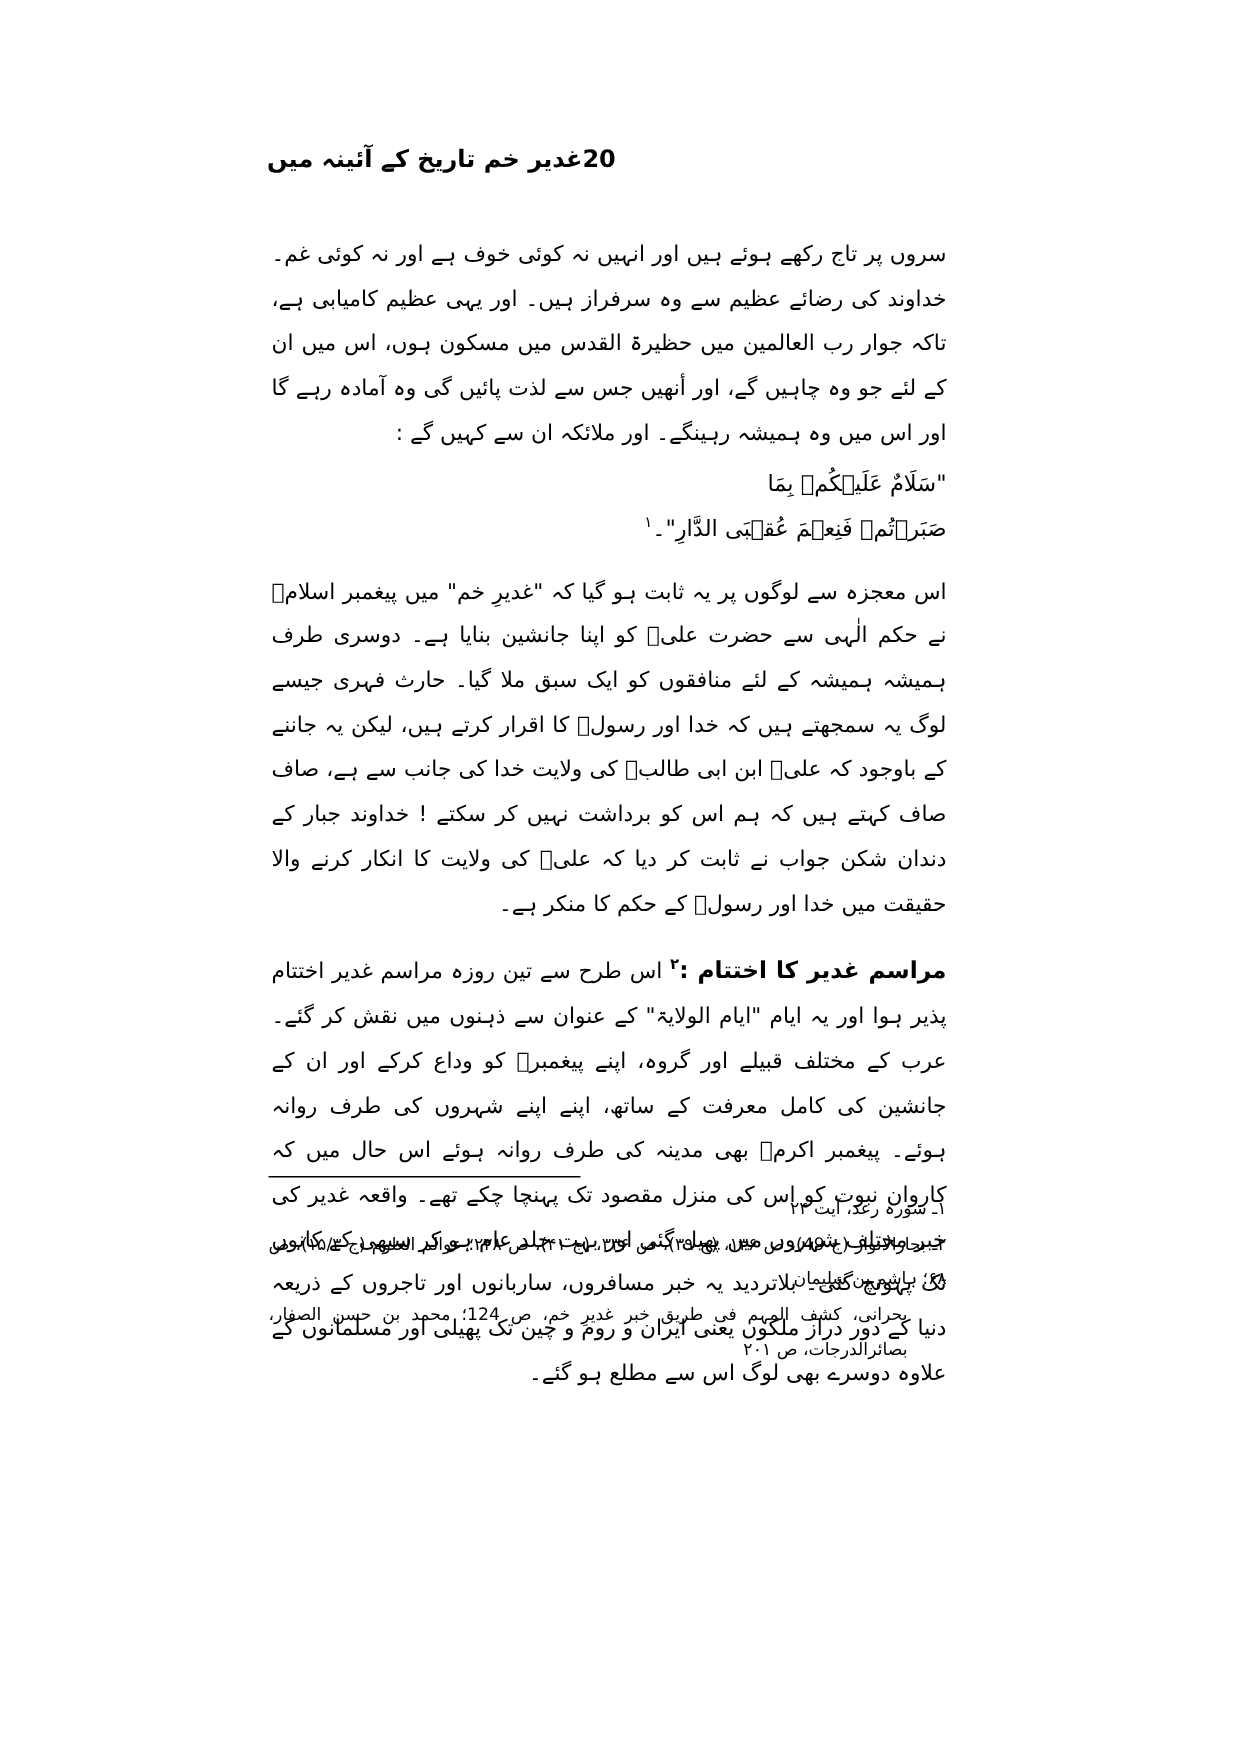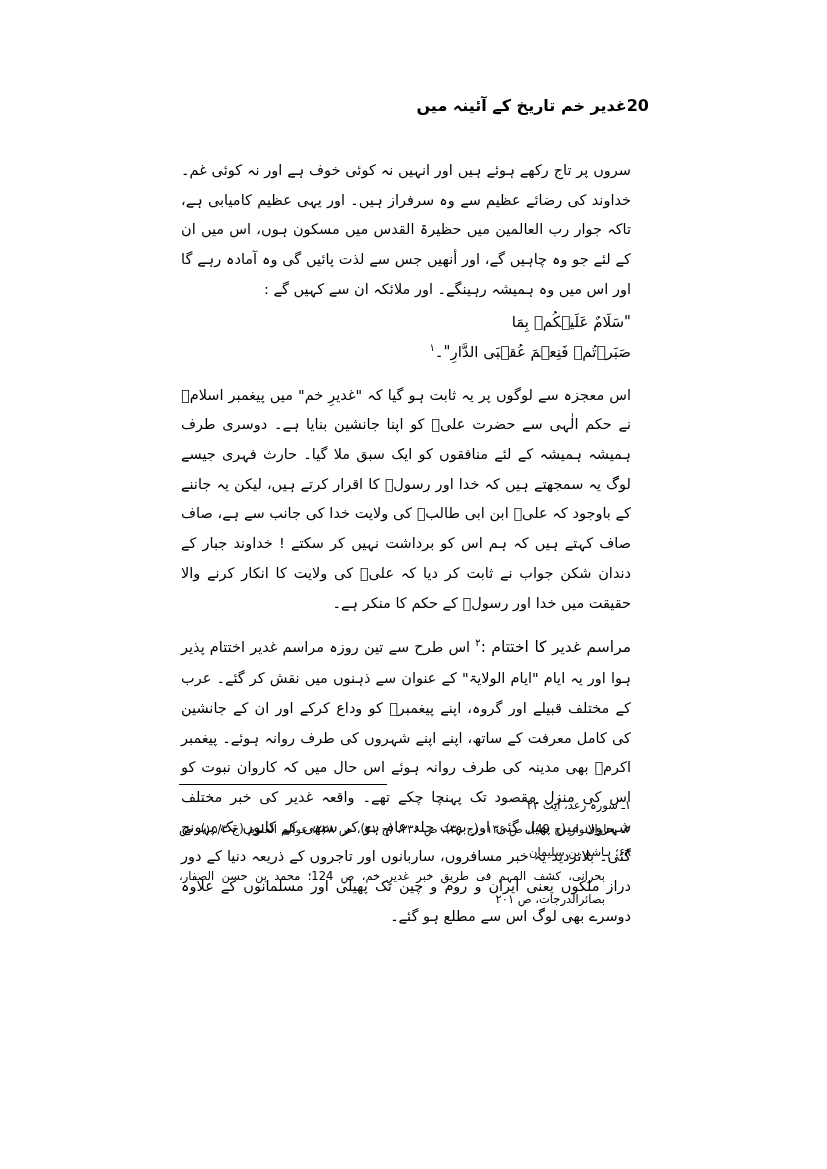--- a/index.html
+++ b/index.html
@@ -26,21 +26,21 @@
   }
 
   
   .header {
     position: absolute;
     top: 96px;
     right: 178px;
     left: 178px;
     display: flex;
     flex-direction: row-reverse;
-    justify-content: flex-end;
+    justify-content: flex-start;
     align-items: baseline;
     direction: rtl;
   }
   .header-title {
     font-family: "DejaVu Sans", sans-serif;
     font-size: 16px;
     font-weight: bold;
     letter-spacing: 0px;
     white-space: nowrap;
   }
@@ -83,21 +83,21 @@
     text-align: left;
     padding-left: 20px;
   }
 
   .sup {
     font-size: 10px;
     vertical-align: super;
   }
 
   .heading-run {
-    font-weight: normal;
+    font-weight: bold;
     font-size: 15.5px;
     margin-top: 48px;
   }
 
   
   .fn-rule {
     position: absolute;
     top: 784px;
     right: 440px;
     width: 208px;

